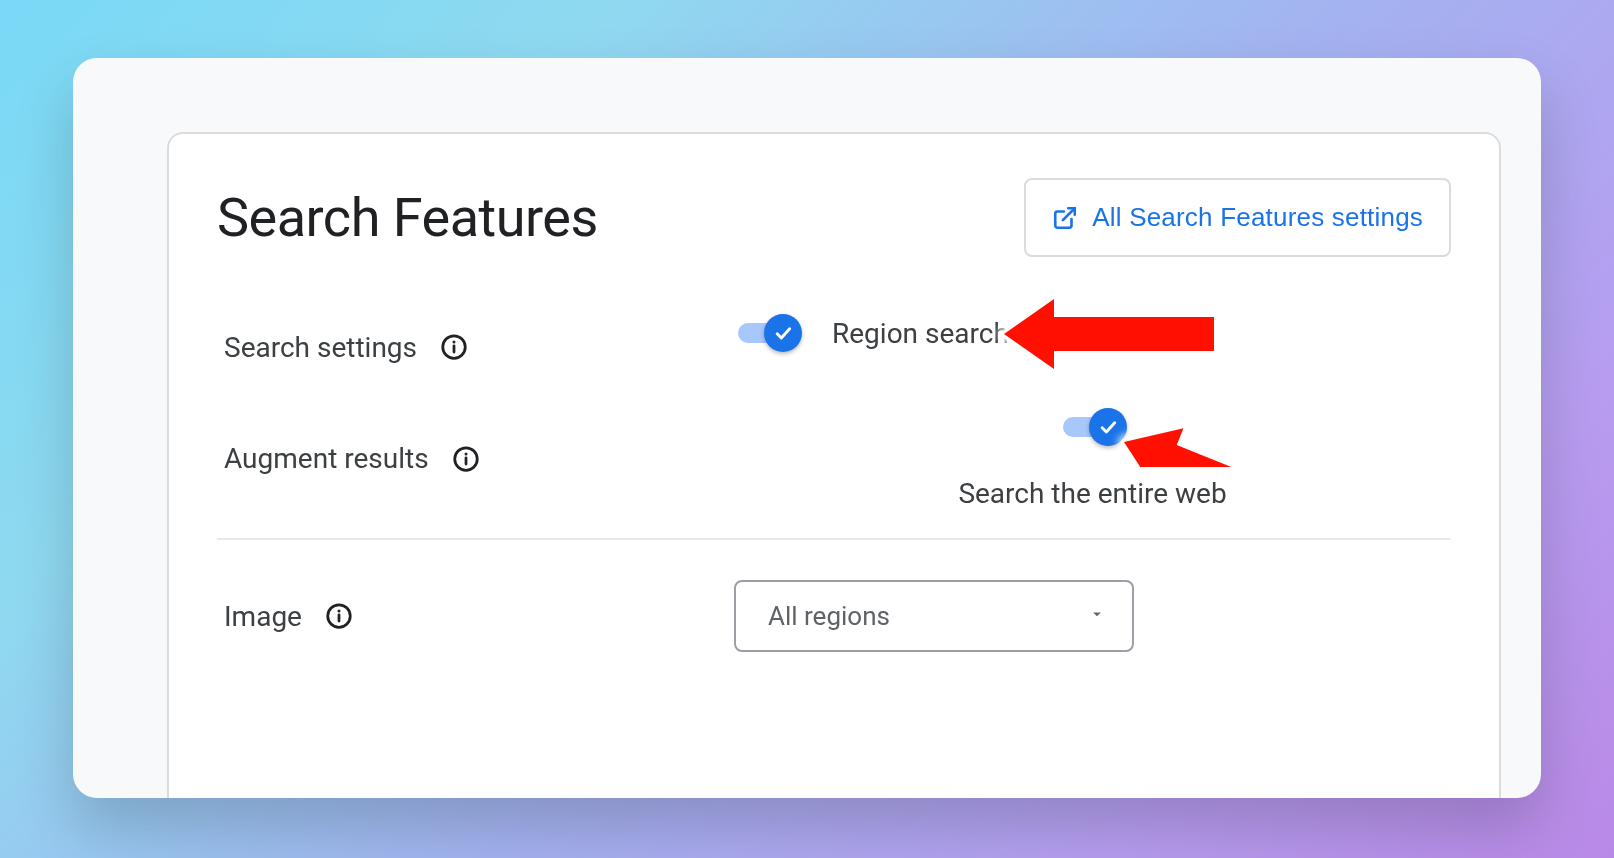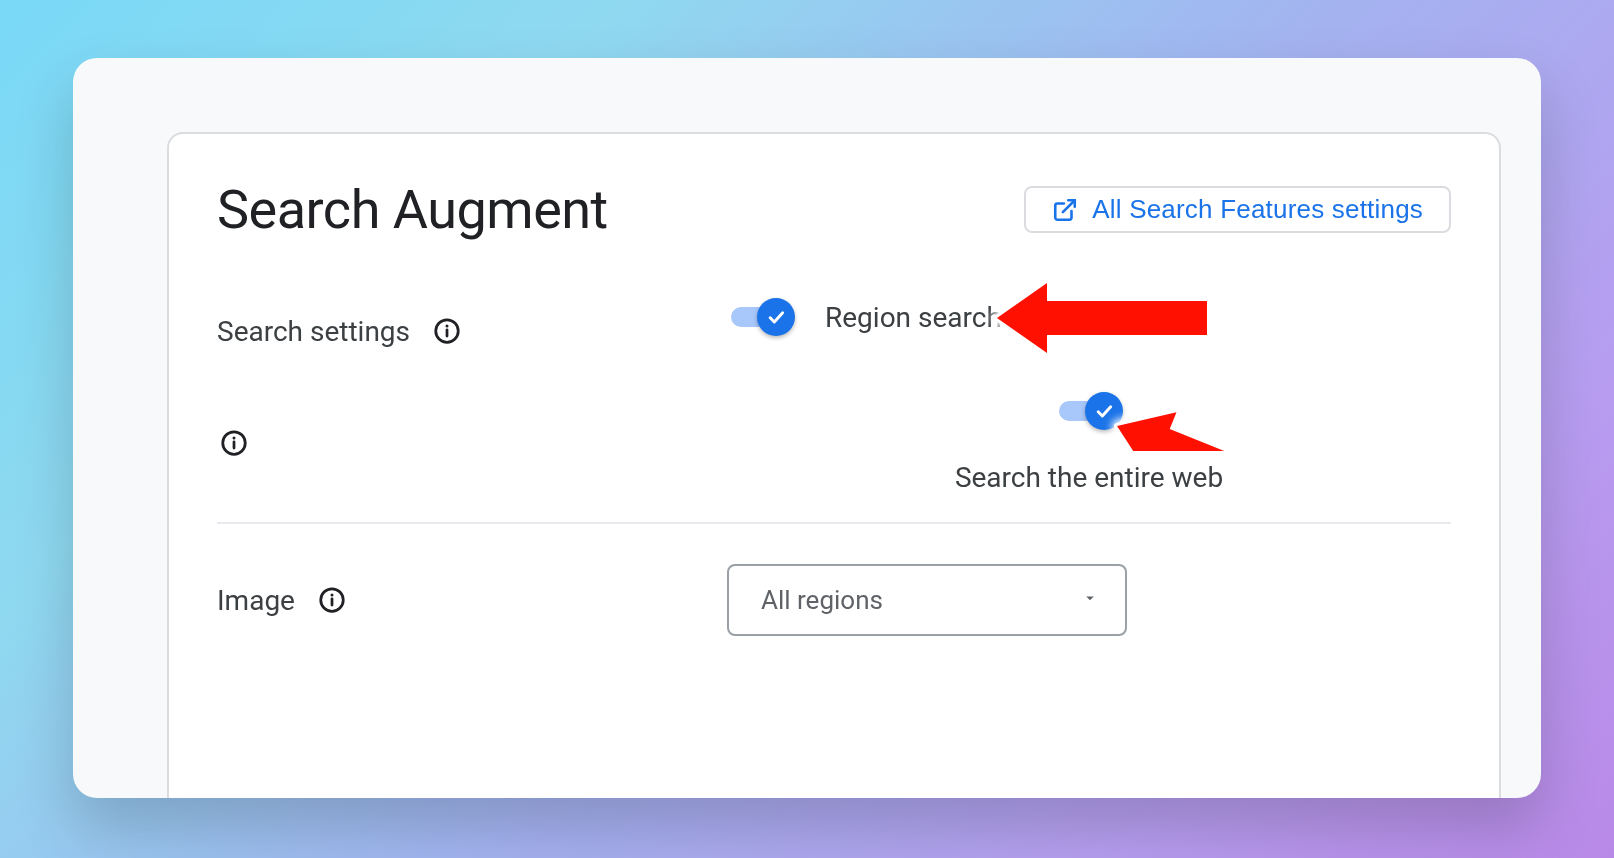--- a/index.html
+++ b/index.html
@@ -52,21 +52,21 @@
     font-weight: 400;
     color: #202124;
     letter-spacing: -0.5px;
   }
   .settings-link-btn {
     display: flex;
     align-items: center;
     gap: 14px;
     border: 2px solid #dadce0;
     border-radius: 8px;
-    padding: 6px 26px;
+    padding: 22px 26px;
     background: #fff;
     color: #1a73e8;
     font-size: 26px;
     font-weight: 500;
     letter-spacing: .2px;
     cursor: pointer;
   }
   .settings-link-btn svg { display: block; }
 
   .row {
@@ -87,20 +87,21 @@
     display: inline-flex;
     align-items: center;
     justify-content: center;
     cursor: pointer;
   }
   .col-left {
     width: 510px;
     flex: none;
     display: flex;
     align-items: center;
+    margin-left: 7px;
   }
   .col-right {
     flex: 1;
   }
   .toggle-row {
     display: flex;
     align-items: center;
     gap: 30px;
     position: relative;
     margin-bottom: 28px;
@@ -183,21 +184,21 @@
   }
 </style>
 </head>
 <body>
 
 <div class="bg">
   <div class="outer-card">
     <div class="inner-card">
 
       <div class="header-row">
-        <div class="title">Search Augment</div>
+        <div class="title">Search Features</div>
         <button class="settings-link-btn">
           <span>
             <svg width="26" height="26" viewBox="0 0 24 24" fill="none" stroke="#1a73e8" stroke-width="2.4" stroke-linecap="round" stroke-linejoin="round">
               <path d="M18 13v6a2 2 0 0 1-2 2H5a2 2 0 0 1-2-2V8a2 2 0 0 1 2-2h6"></path>
               <polyline points="15 3 21 3 21 9"></polyline>
               <line x1="10" y1="14" x2="21" y2="3"></line>
             </svg>
           </span>
           <span>All Search Features settings</span>
         </button>
@@ -235,20 +236,21 @@
               </svg>
             </div>
           </div>
 
         </div>
       </div>
 
       <div class="row section-group augment">
         <div class="col-left">
           <div class="left-label">
+            <span>Augment results</span>
             <span class="info-icon">
               <svg width="30" height="30" viewBox="0 0 24 24" fill="none" stroke="#202124" stroke-width="2.2">
                 <circle cx="12" cy="12" r="9"></circle>
                 <line x1="12" y1="11" x2="12" y2="16" stroke-linecap="round"></line>
                 <circle cx="12" cy="8" r="1.2" fill="#202124" stroke="none"></circle>
               </svg>
             </span>
           </div>
         </div>
         <div class="col-right">

